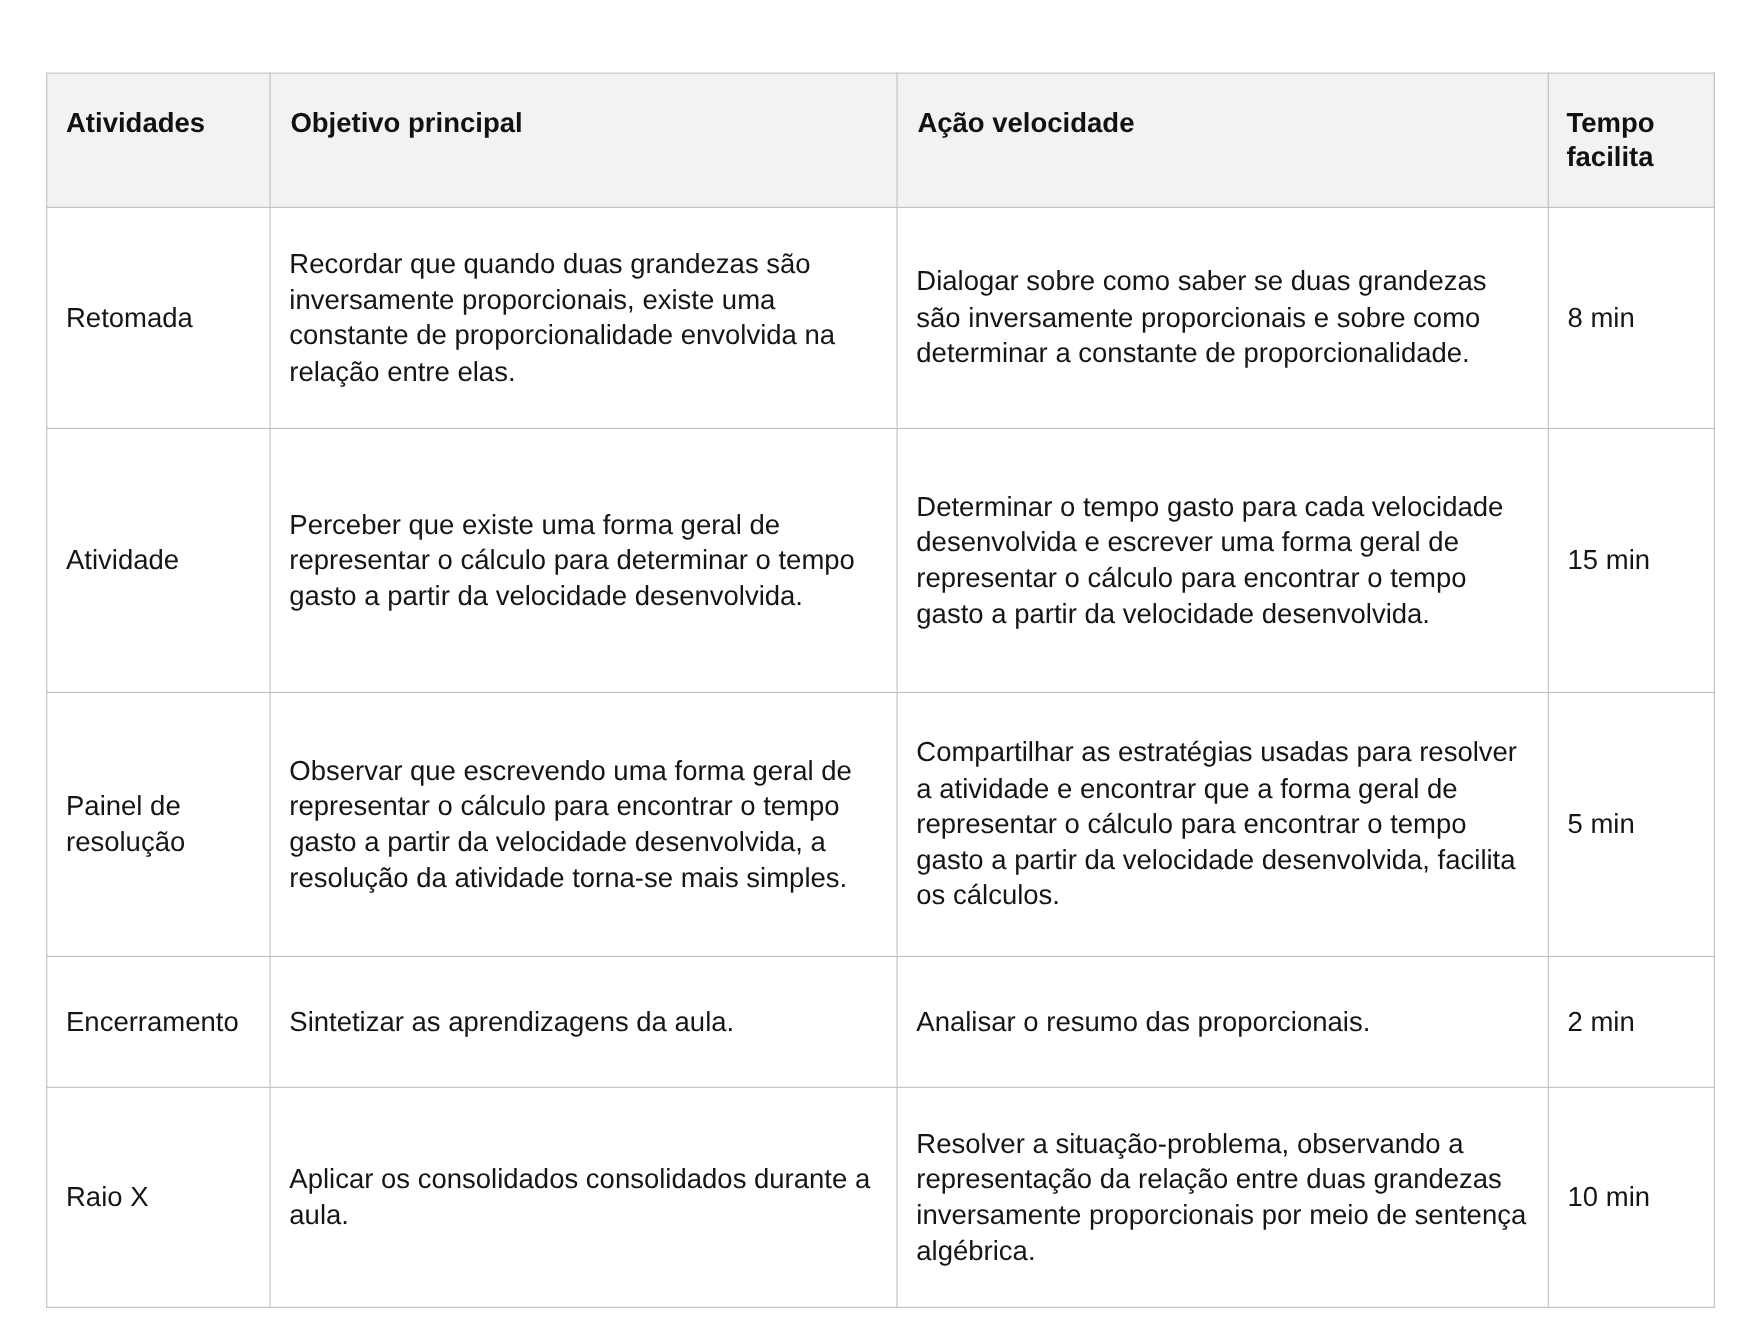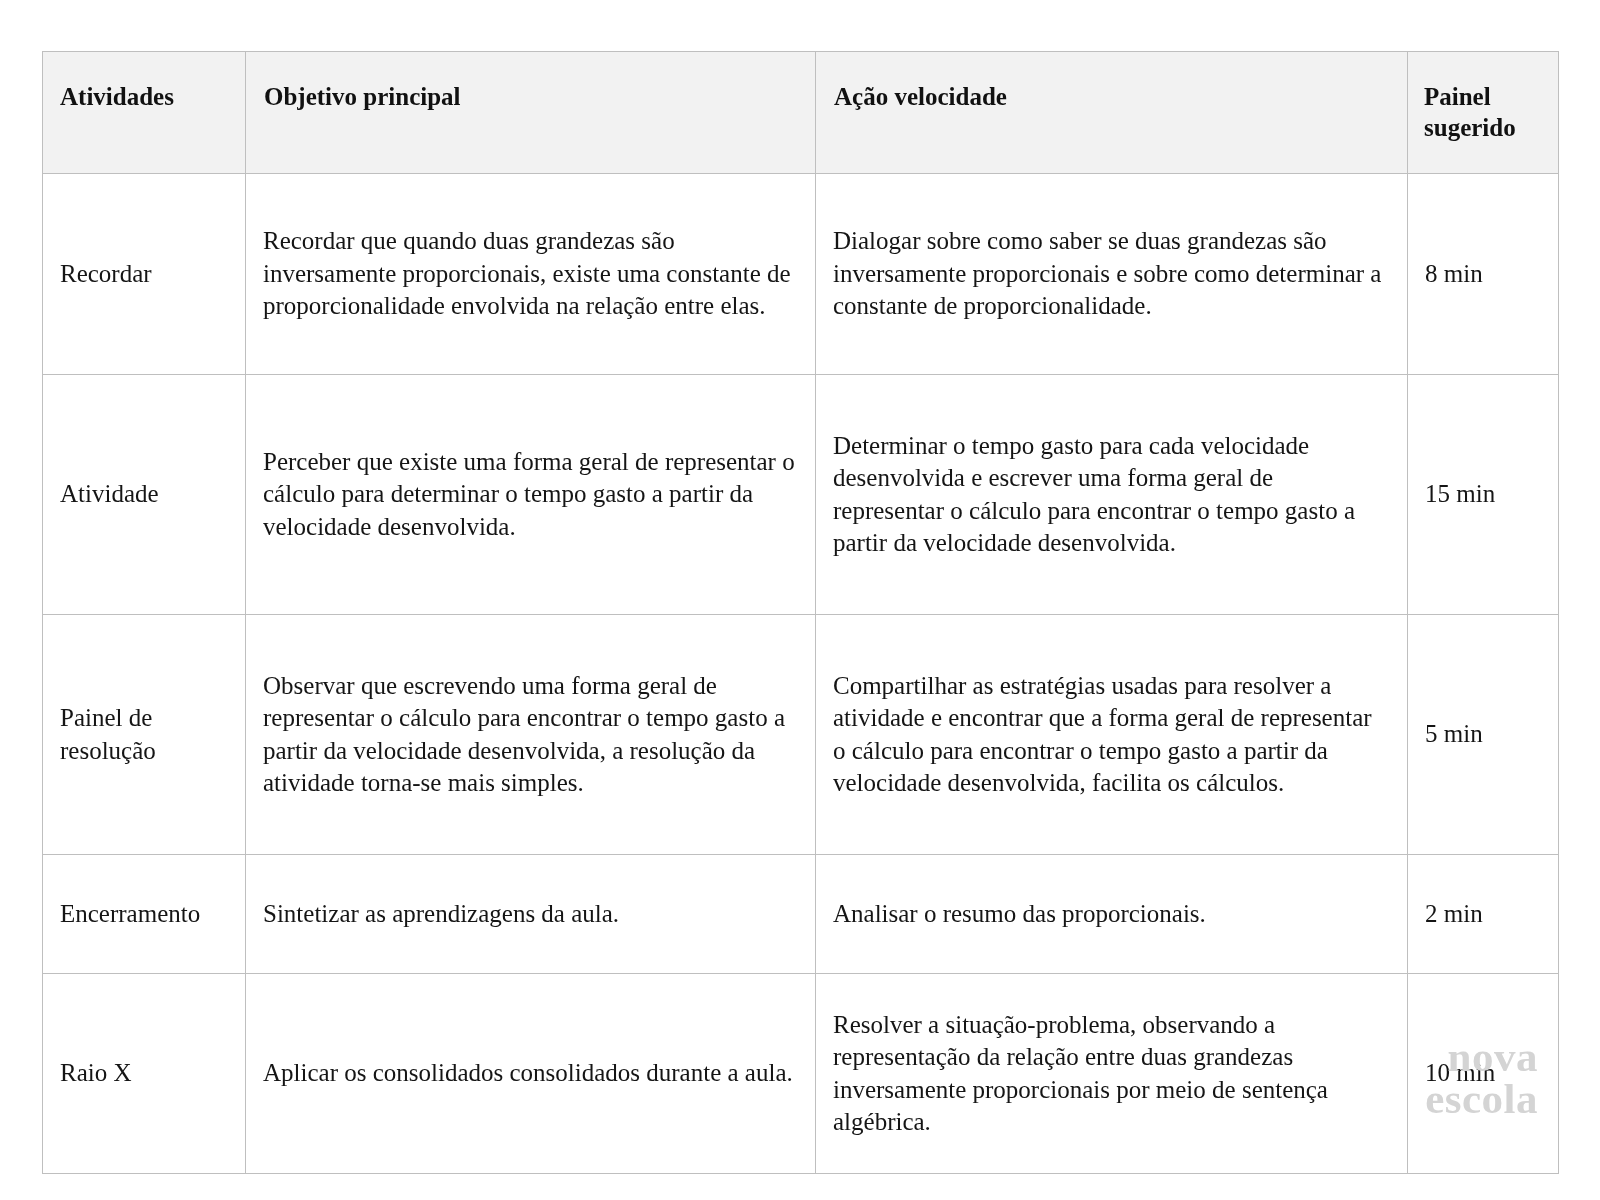--- a/index.html
+++ b/index.html
@@ -15,23 +15,22 @@
     position: relative;
     width: 1600px;
     height: 1200px;
     background: #ffffff;
     overflow: hidden;
   }
 
   .table-wrap {
     position: absolute;
     left: 42px;
-    top: 51px;
+    top: 66px;
     width: 1516px;
-    font-family: Liberation Serif, serif;
   }
 
   table.plan {
     border-collapse: collapse;
     table-layout: fixed;
     width: 1516px;
     background: #ffffff;
   }
 
   table.plan col.c-atividades { width: 203px; }
@@ -116,26 +115,26 @@
         <col class="c-atividades">
         <col class="c-objetivo">
         <col class="c-acao">
         <col class="c-tempo">
       </colgroup>
       <thead>
         <tr>
           <th class="th-atividades">Atividades</th>
           <th class="th-objetivo">Objetivo principal</th>
           <th class="th-acao">Ação velocidade</th>
-          <th class="th-tempo">Painel sugerido</th>
+          <th class="th-tempo">Tempo facilita</th>
         </tr>
       </thead>
       <tbody>
         <tr class="row-0">
-          <td class="cell-atividade">Recordar</td>
+          <td class="cell-atividade">Retomada</td>
           <td class="cell-objetivo">Recordar que quando duas grandezas são inversamente proporcionais, existe uma constante de proporcionalidade envolvida na relação entre elas.</td>
           <td class="cell-acao">Dialogar sobre como saber se duas grandezas são inversamente proporcionais e sobre como determinar a constante de proporcionalidade.</td>
           <td class="cell-tempo">8 min</td>
         </tr>
         <tr class="row-1">
           <td class="cell-atividade">Atividade</td>
           <td class="cell-objetivo">Perceber que existe uma forma geral de representar o cálculo para determinar o tempo gasto a partir da velocidade desenvolvida.</td>
           <td class="cell-acao">Determinar o tempo gasto para cada velocidade desenvolvida e escrever uma forma geral de representar o cálculo para encontrar o tempo gasto a partir da velocidade desenvolvida.</td>
           <td class="cell-tempo">15 min</td>
         </tr>
@@ -154,18 +153,14 @@
         <tr class="row-4">
           <td class="cell-atividade">Raio X</td>
           <td class="cell-objetivo">Aplicar os consolidados consolidados durante a aula.</td>
           <td class="cell-acao">Resolver a situação-problema, observando a representação da relação entre duas grandezas inversamente proporcionais por meio de sentença algébrica.</td>
           <td class="cell-tempo">10 min</td>
         </tr>
       </tbody>
     </table>
   </div>
 
-  <div class="logo">
-    <span class="logo-line-1">nova</span>
-    <span class="logo-line-2">escola</span>
-  </div>
 
 </div>
 
 </body></html>

